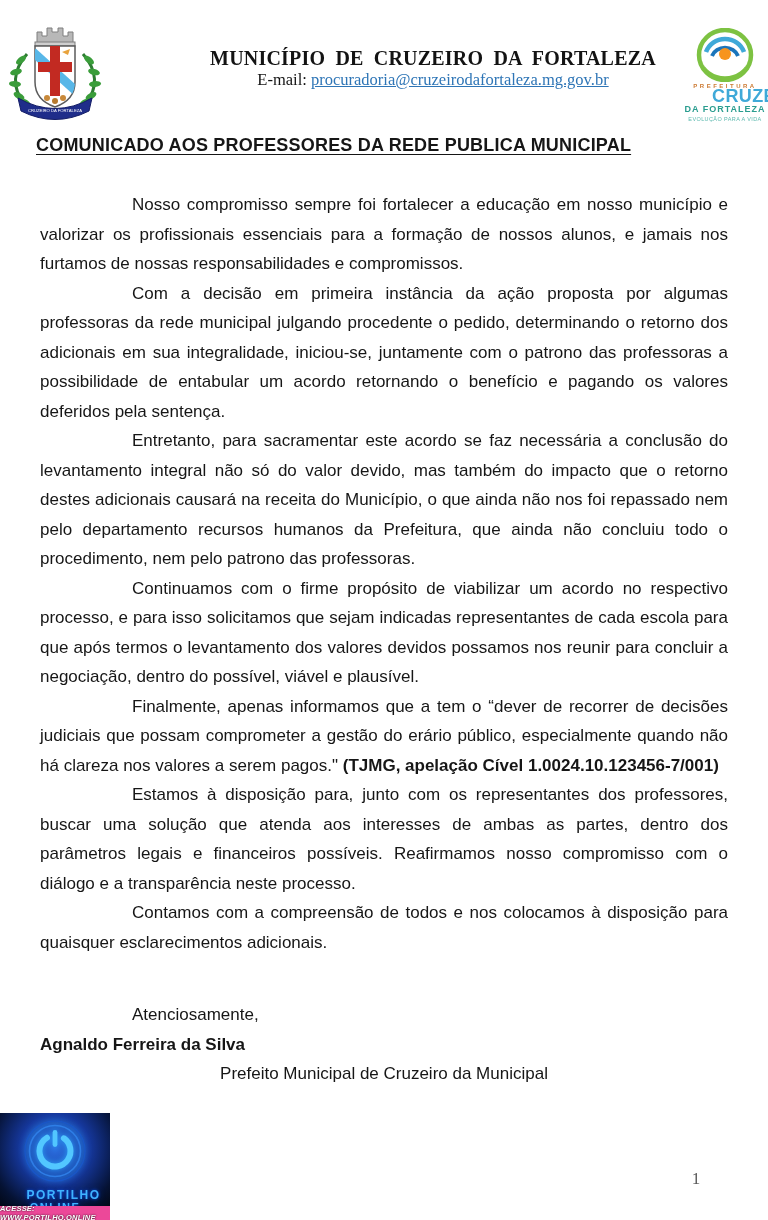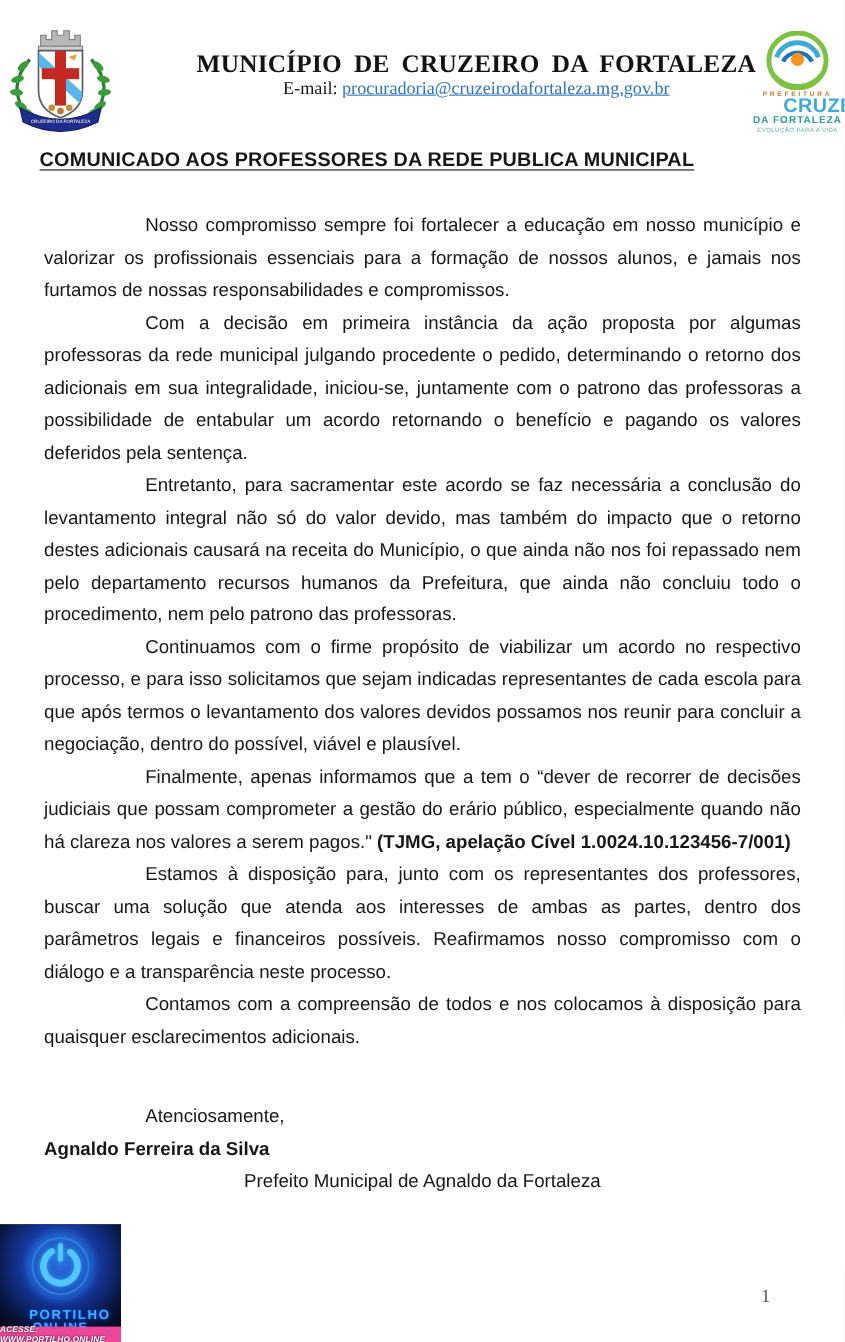--- a/index.html
+++ b/index.html
@@ -9,21 +9,21 @@
     overflow:hidden; font-family:"Liberation Sans", sans-serif; color:#161616;
     margin:0 auto;
   }
 
   
   .coat-of-arms { position:absolute; left:4px; top:22px; width:102px; height:110px; }
   .header-text {
     position:absolute; left:100px; top:46px; width:666px; text-align:center;
     font-family:"Liberation Serif", serif; color:#131313;
   }
-  .org-name { font-size:23px; font-weight:bold; word-spacing:5px; letter-spacing:.2px; line-height:24px; }
+  .org-name { font-size:20px; font-weight:bold; word-spacing:5px; letter-spacing:.2px; line-height:24px; }
   .header-line { font-size:16.5px; line-height:19px; white-space:pre-wrap; }
   .email-link { text-decoration:underline; }
   .pref-logo { position:absolute; left:684px; top:28px; width:82px; text-align:center; }
   .pref-logo-mark { display:block; margin:0 auto; }
   .pref-l1 { font-size:6px; letter-spacing:2.5px; font-weight:bold; color:#CC7A33; margin-top:1px; }
   .pref-l2 { font-size:18px; font-weight:bold; color:#3FA9D8; letter-spacing:.4px; line-height:15px;margin-left:28px; }
   .pref-l3 { font-size:9px; font-weight:bold; color:#2A9D8F; letter-spacing:1px; line-height:11px; }
   .pref-l4 { font-size:5.5px; color:#5BB8AE; letter-spacing:.4px; line-height:8px; }
 
   
@@ -145,21 +145,21 @@
 
     <p><span>Nosso compromisso sempre foi fortalecer a educação em nosso município e valorizar os profissionais essenciais para a formação de nossos alunos, e jamais nos furtamos de nossas responsabilidades e compromissos.</span></p>
       <p><span>Com a decisão em primeira instância da ação proposta por algumas professoras da rede municipal julgando procedente o pedido, determinando o retorno dos adicionais em sua integralidade, iniciou-se, juntamente com o patrono das professoras a possibilidade de entabular um acordo retornando o benefício e pagando os valores deferidos pela sentença.</span></p>
       <p><span>Entretanto, para sacramentar este acordo se faz necessária a conclusão do levantamento integral não só do valor devido, mas também do impacto que o retorno destes adicionais causará na receita do Município, o que ainda não nos foi repassado nem pelo departamento recursos humanos da Prefeitura, que ainda não concluiu todo o procedimento, nem pelo patrono das professoras.</span></p>
       <p><span>Continuamos com o firme propósito de viabilizar um acordo no respectivo processo, e para isso solicitamos que sejam indicadas representantes de cada escola para que após termos o levantamento dos valores devidos possamos nos reunir para concluir a negociação, dentro do possível, viável e plausível.</span></p>
       <p><span>Finalmente, apenas informamos que a tem o “dever de recorrer de decisões judiciais que possam comprometer a gestão do erário público, especialmente quando não há clareza nos valores a serem pagos." </span><b>(TJMG, apelação Cível 1.0024.10.123456-7/001)</b></p>
       <p><span>Estamos à disposição para, junto com os representantes dos professores, buscar uma solução que atenda aos interesses de ambas as partes, dentro dos parâmetros legais e financeiros possíveis. Reafirmamos nosso compromisso com o diálogo e a transparência neste processo.</span></p>
       <p><span>Contamos com a compreensão de todos e nos colocamos à disposição para quaisquer esclarecimentos adicionais.</span></p>
       <p class="salutation">Atenciosamente,</p>
     <p class="sig-name">Agnaldo Ferreira da Silva</p>
-    <p class="sig-role">Prefeito Municipal de Agnaldo da Fortaleza</p>
+    <p class="sig-role">Prefeito Municipal de Cruzeiro da Municipal</p>
   </div>
 
   <div class="watermark">
     <div class="wm-glow"></div>
     <svg class="wm-icon" width="66" height="66" viewBox="0 0 66 66">
       <circle cx="33" cy="33" r="30" fill="none" stroke="#1a57c9" stroke-width="1.2" opacity="0.9"></circle>
       <circle cx="33" cy="33" r="25.5" fill="none" stroke="#2f7fe8" stroke-width="1.6" opacity="0.95"></circle>
       <circle cx="33" cy="33" r="15.5" fill="none" stroke="#52C7FF" stroke-width="6" stroke-dasharray="79 18.4" transform="rotate(-55 33 33)" stroke-linecap="round"></circle>
       <rect x="30.6" y="12" width="4.8" height="17" rx="2.4" fill="#52C7FF"></rect>
     </svg>

